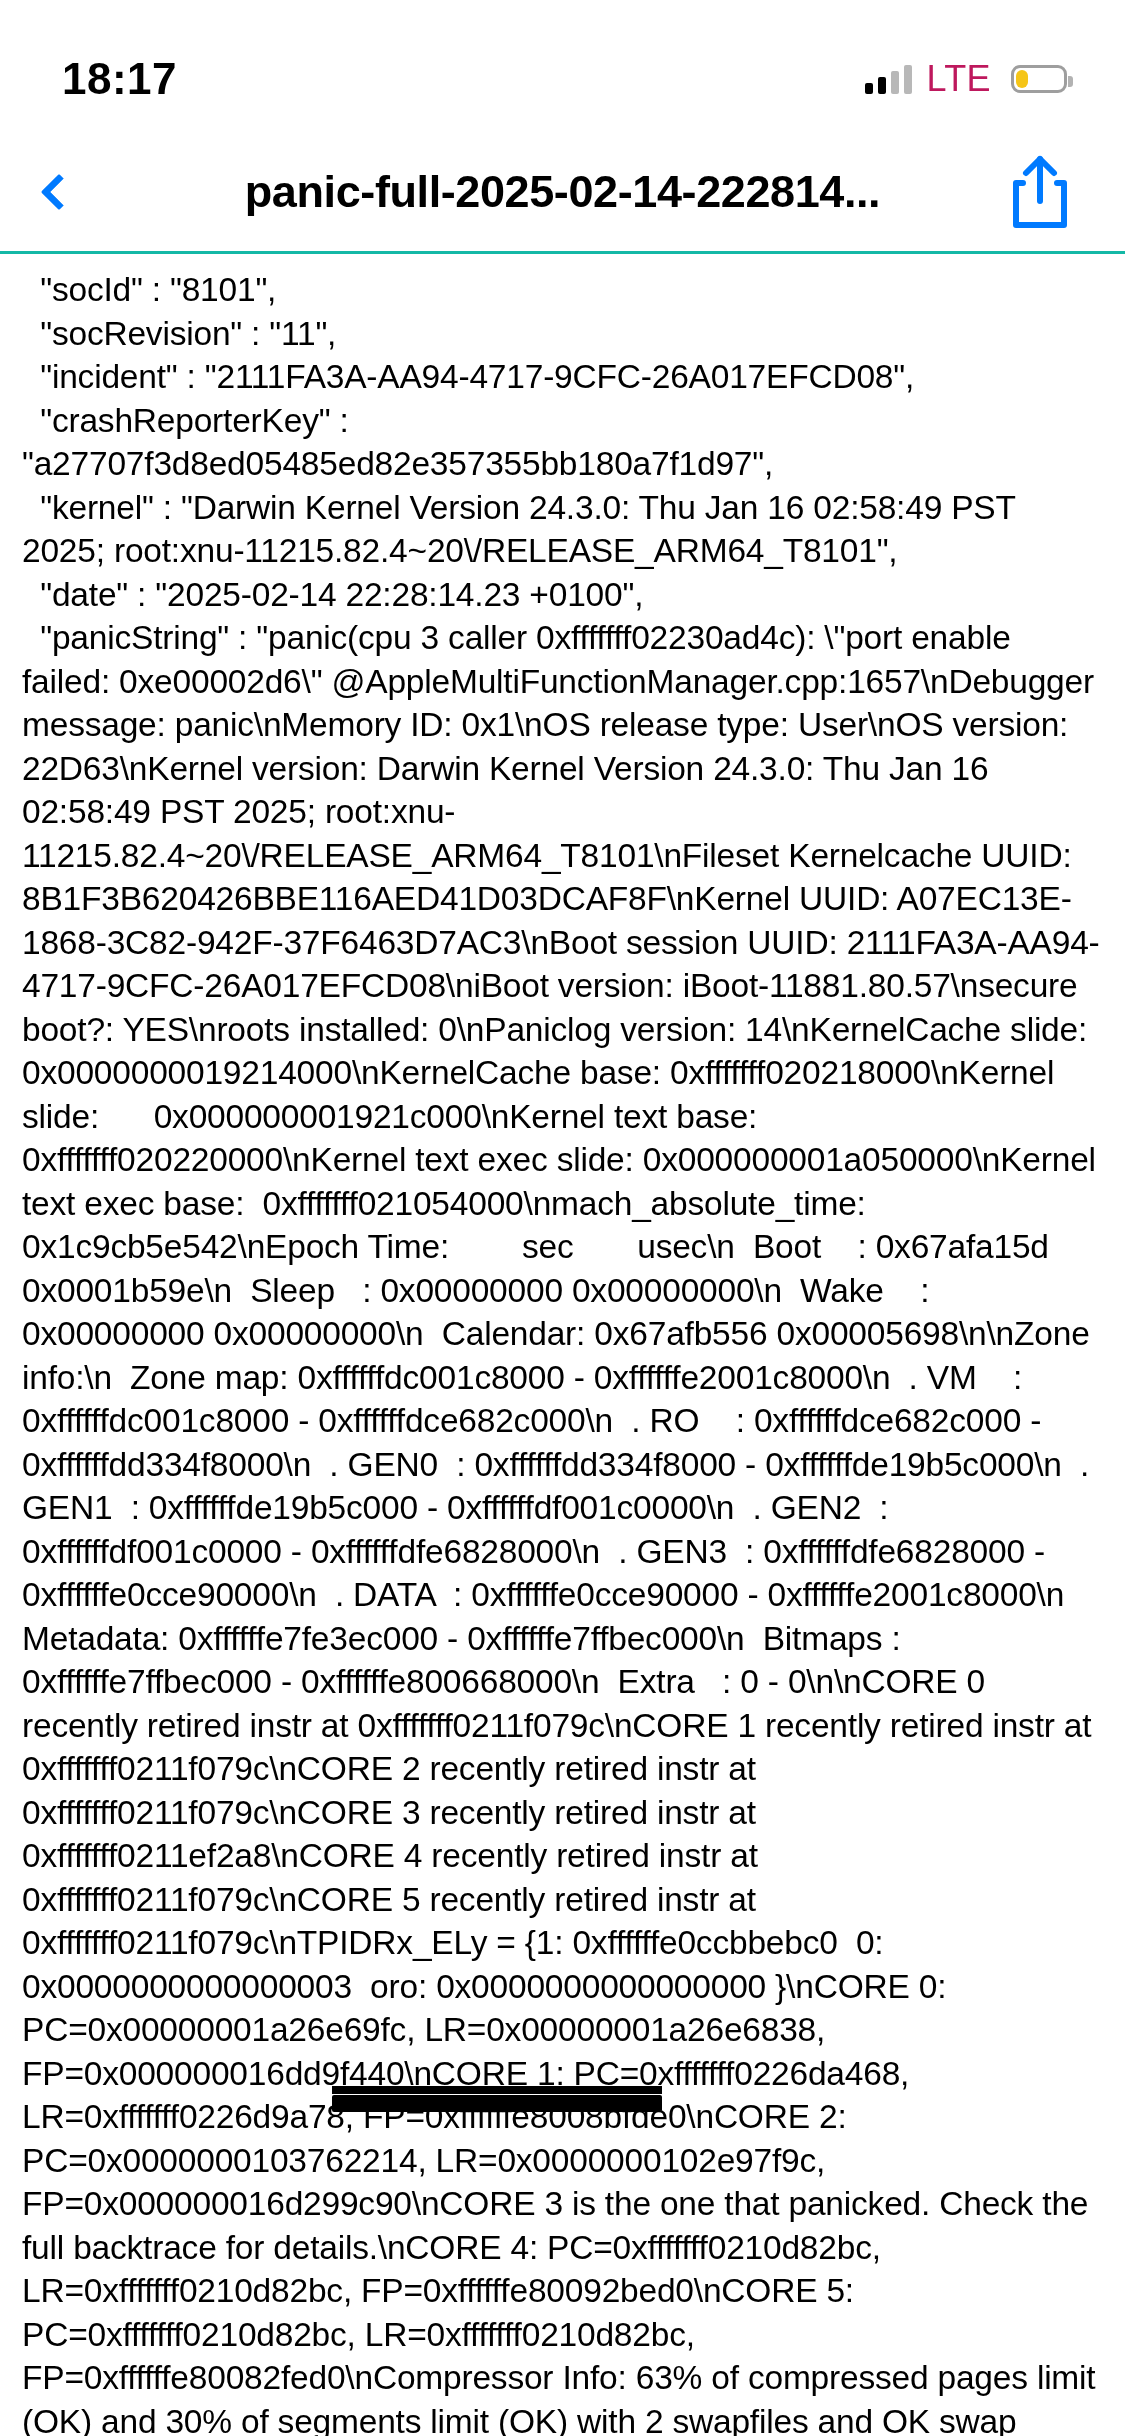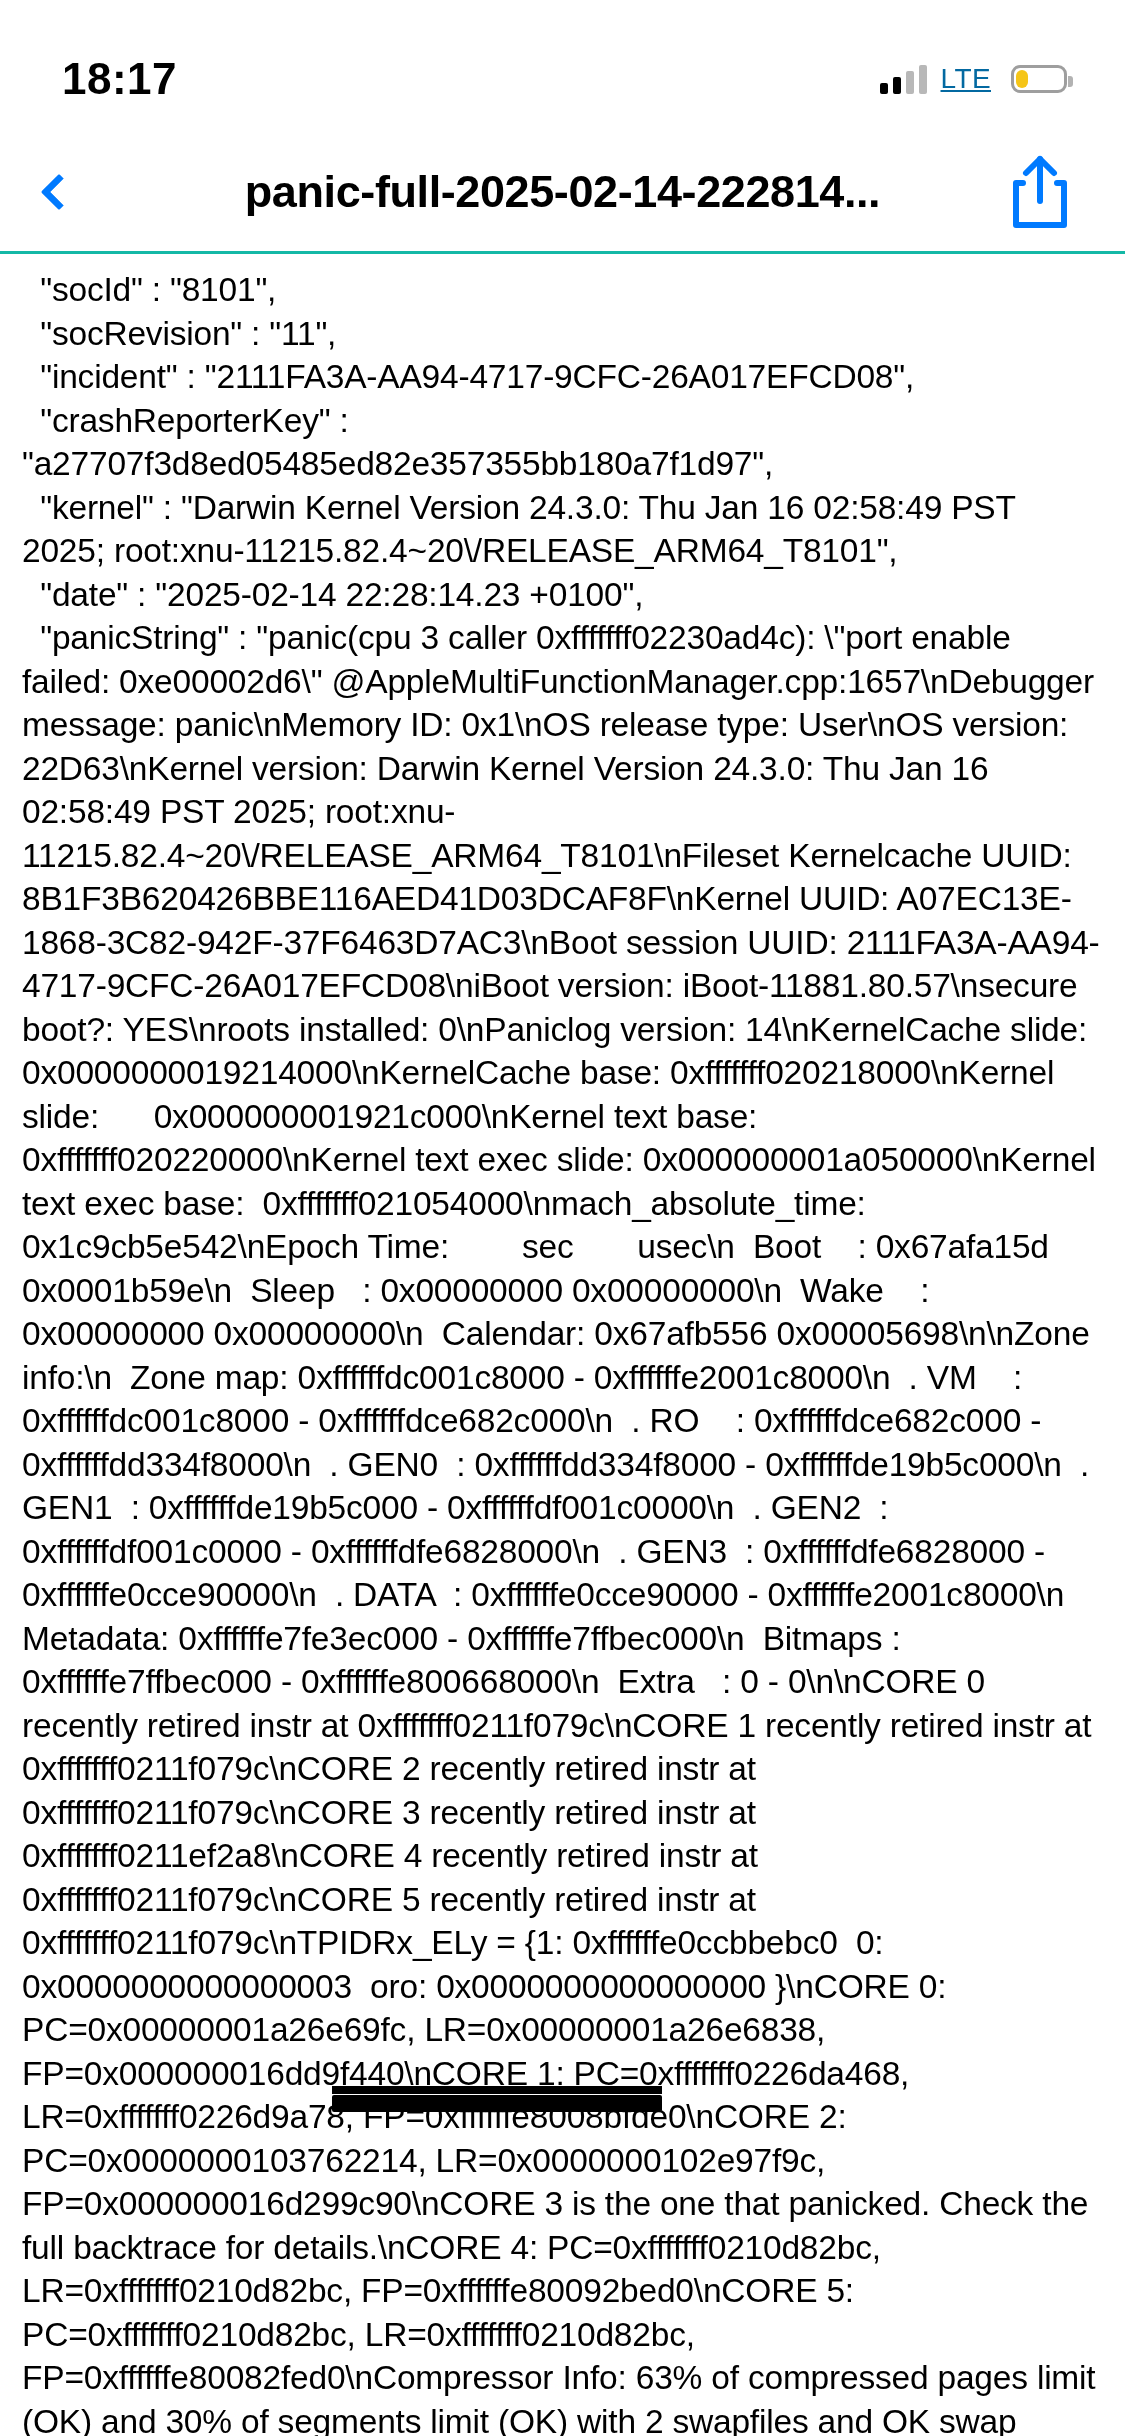--- a/index.html
+++ b/index.html
@@ -49,25 +49,24 @@
     display: block;
     width: 8px;
     background: #000;
     border-radius: 2px;
   }
   .signal-bars i:nth-child(1) { height: 11px; }
   .signal-bars i:nth-child(2) { height: 17px; }
   .signal-bars i:nth-child(3) { height: 23px; background: #b8b8b8; }
   .signal-bars i:nth-child(4) { height: 29px; background: #b8b8b8; }
   .lte-label {
-    font-size: 28px;
+    font-size: 36px;
     font-weight: 500;
-    color: #0369a1;
+    color: #be185d;
     letter-spacing: 0.4px;
-    text-decoration: underline;
   }
   .battery {
     position: relative;
     width: 56px;
     height: 28px;
     border: 3px solid rgba(0,0,0,0.38);
     border-radius: 9px;
     margin-left: 6px;
   }
   .battery::after {

